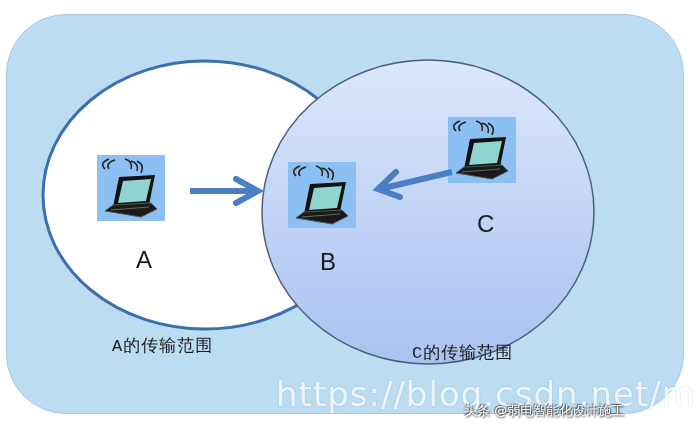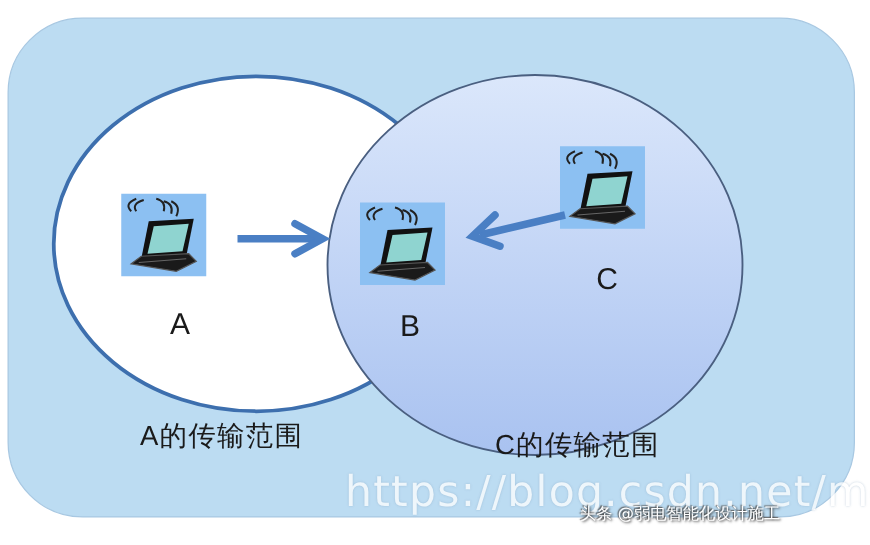--- a/index.html
+++ b/index.html
@@ -2,22 +2,22 @@
 <html><head>
 <meta charset="utf-8">
 <style>
   html, body { margin:0; padding:0; }
   body { width:696px; height:436px; background:#ffffff; position:relative; overflow:hidden;
          font-family:"Liberation Sans", "DejaVu Sans", sans-serif; }
   .panel { position:absolute; left:6px; top:14px; width:676px; height:398px;
            background:#bcdcf2; border-radius:60px; border:1px solid #a8c8e2; }
   svg.diagram { position:absolute; left:0; top:0; }
   .lbl { position:absolute; color:#1a1a1a; font-size:24px; }
-  .range { position:absolute; color:#1a1a1a; font-size:22px; letter-spacing:1px;
-           font-family:Liberation Sans, sans-serif; }
+  .range { position:absolute; color:#1a1a1a; font-size:17px; letter-spacing:1px;
+           font-family:Liberation Mono, monospace; }
   .wm-url { position:absolute; left:276px; top:374px; font-size:34px; color:#ffffff;
             opacity:0.75; letter-spacing:1px; text-shadow:0 0 2px rgba(120,150,180,0.6);
             font-family:"DejaVu Sans", sans-serif; }
   .wm-tt { position:absolute; left:464px; top:402px; font-size:13px; color:#ffffff;
            text-shadow:1px 1px 2px #333, -1px -1px 1px #555;
            font-family:"DejaVu Sans", sans-serif; }
 </style>
 </head>
 <body>
 
@@ -56,16 +56,16 @@
     <line x1="452" y1="172" x2="384" y2="188" stroke="#4a7fc4" stroke-width="6"></line>
     <path d="M396 172 L378 189 L400 197" stroke="#4a7fc4" stroke-width="6" fill="none" stroke-linecap="round"></path>
   </g>
 </svg>
 
 <div class="lbl" style="left:136px;top:246px;">A</div>
 <div class="lbl" style="left:320px;top:248px;">B</div>
 <div class="lbl" style="left:477px;top:210px;">C</div>
 
 <div class="range" style="left:112px;top:334px;">A的传输范围</div>
-<div class="range" style="left:396px;top:341px;">C的传输范围</div>
+<div class="range" style="left:412px;top:341px;">C的传输范围</div>
 
 <div class="wm-url">https://blog.csdn.net/mcyuuji</div>
 <div class="wm-tt">头条 @弱电智能化设计施工</div>
 
 </body></html>

